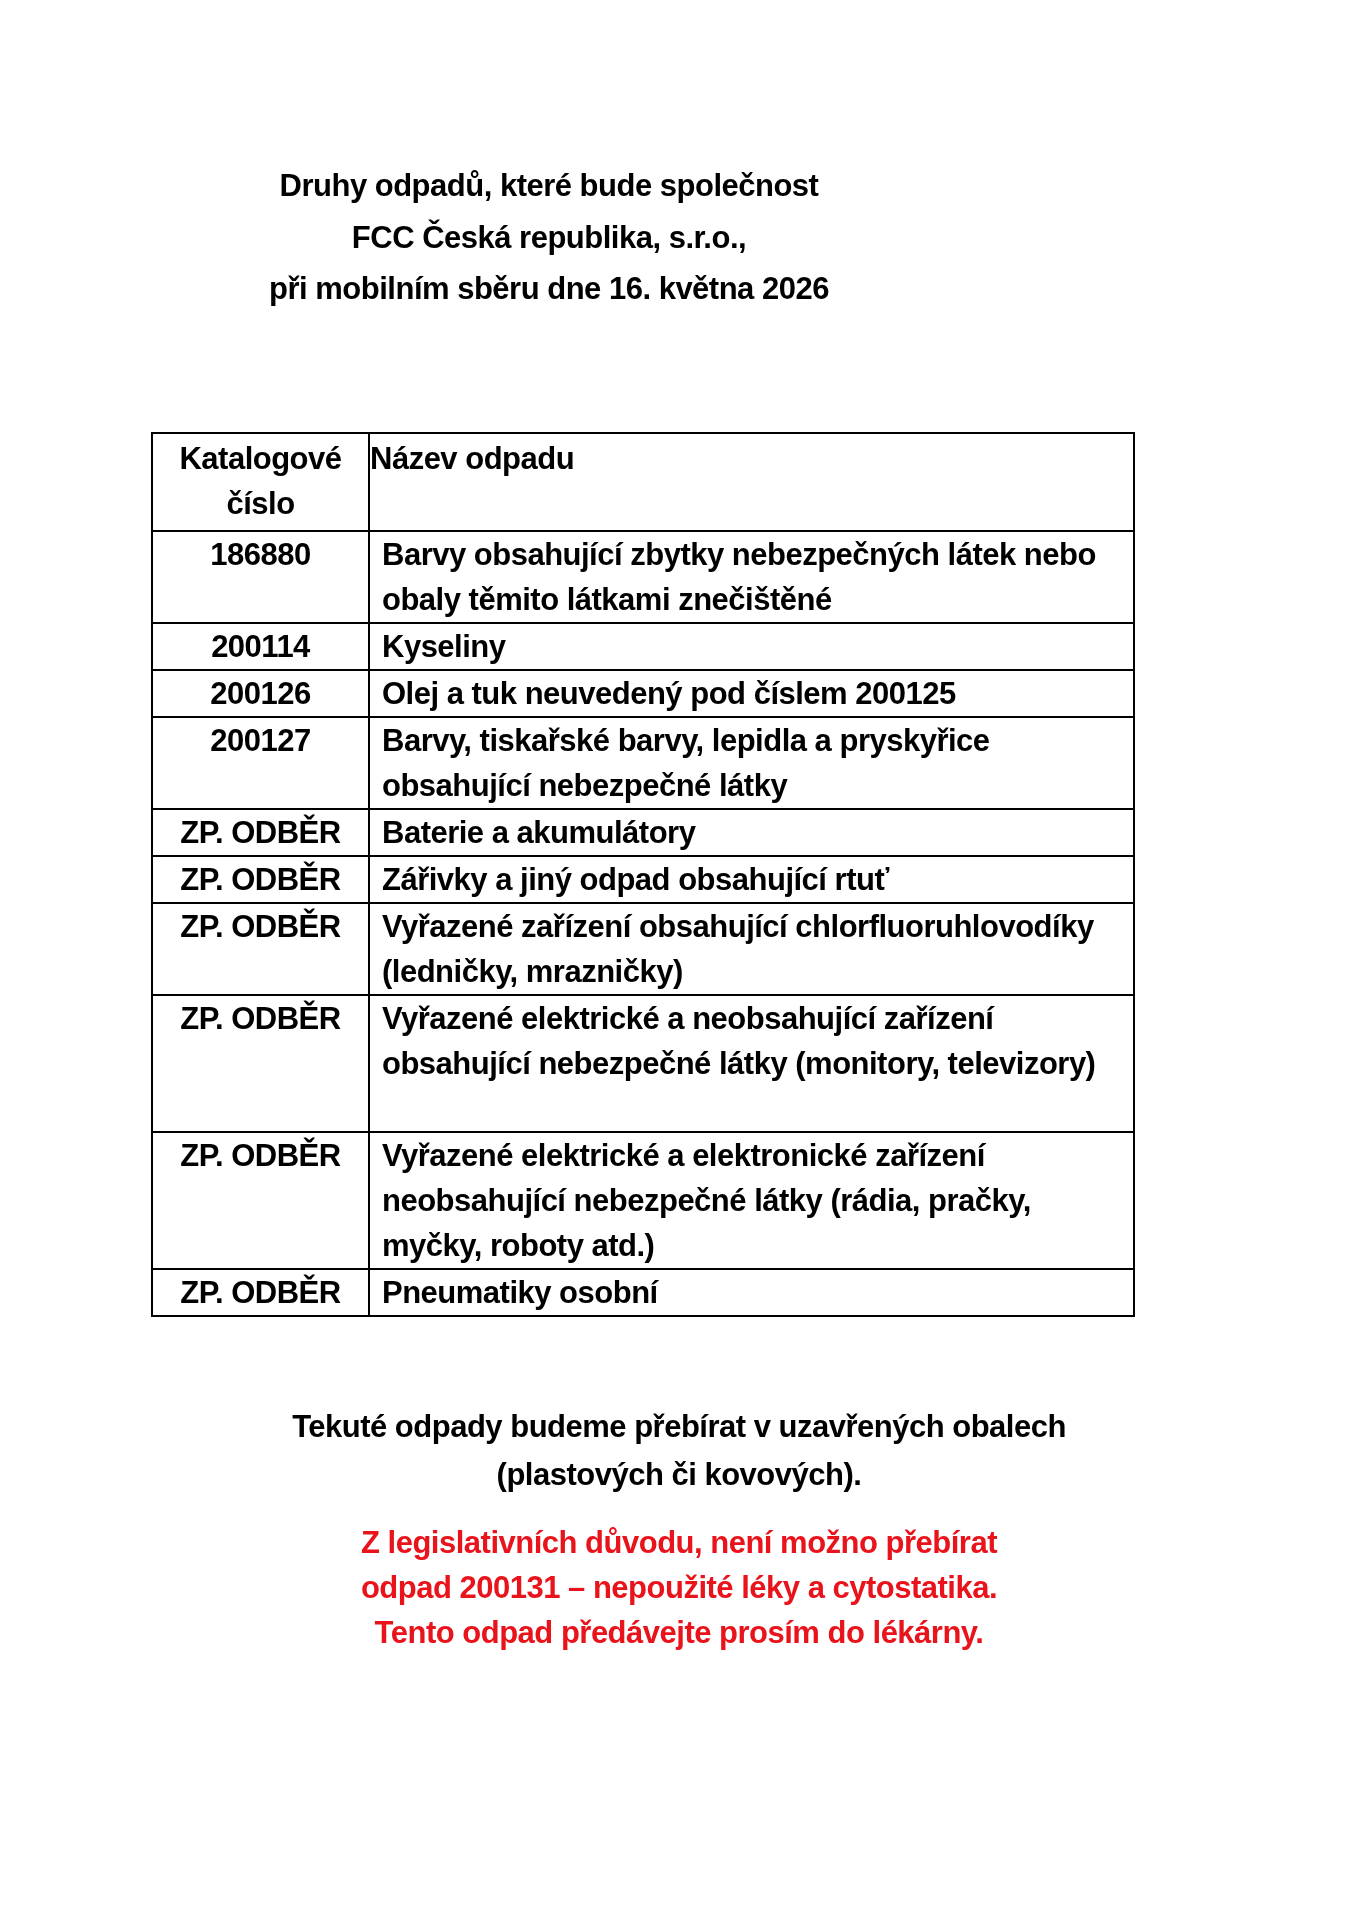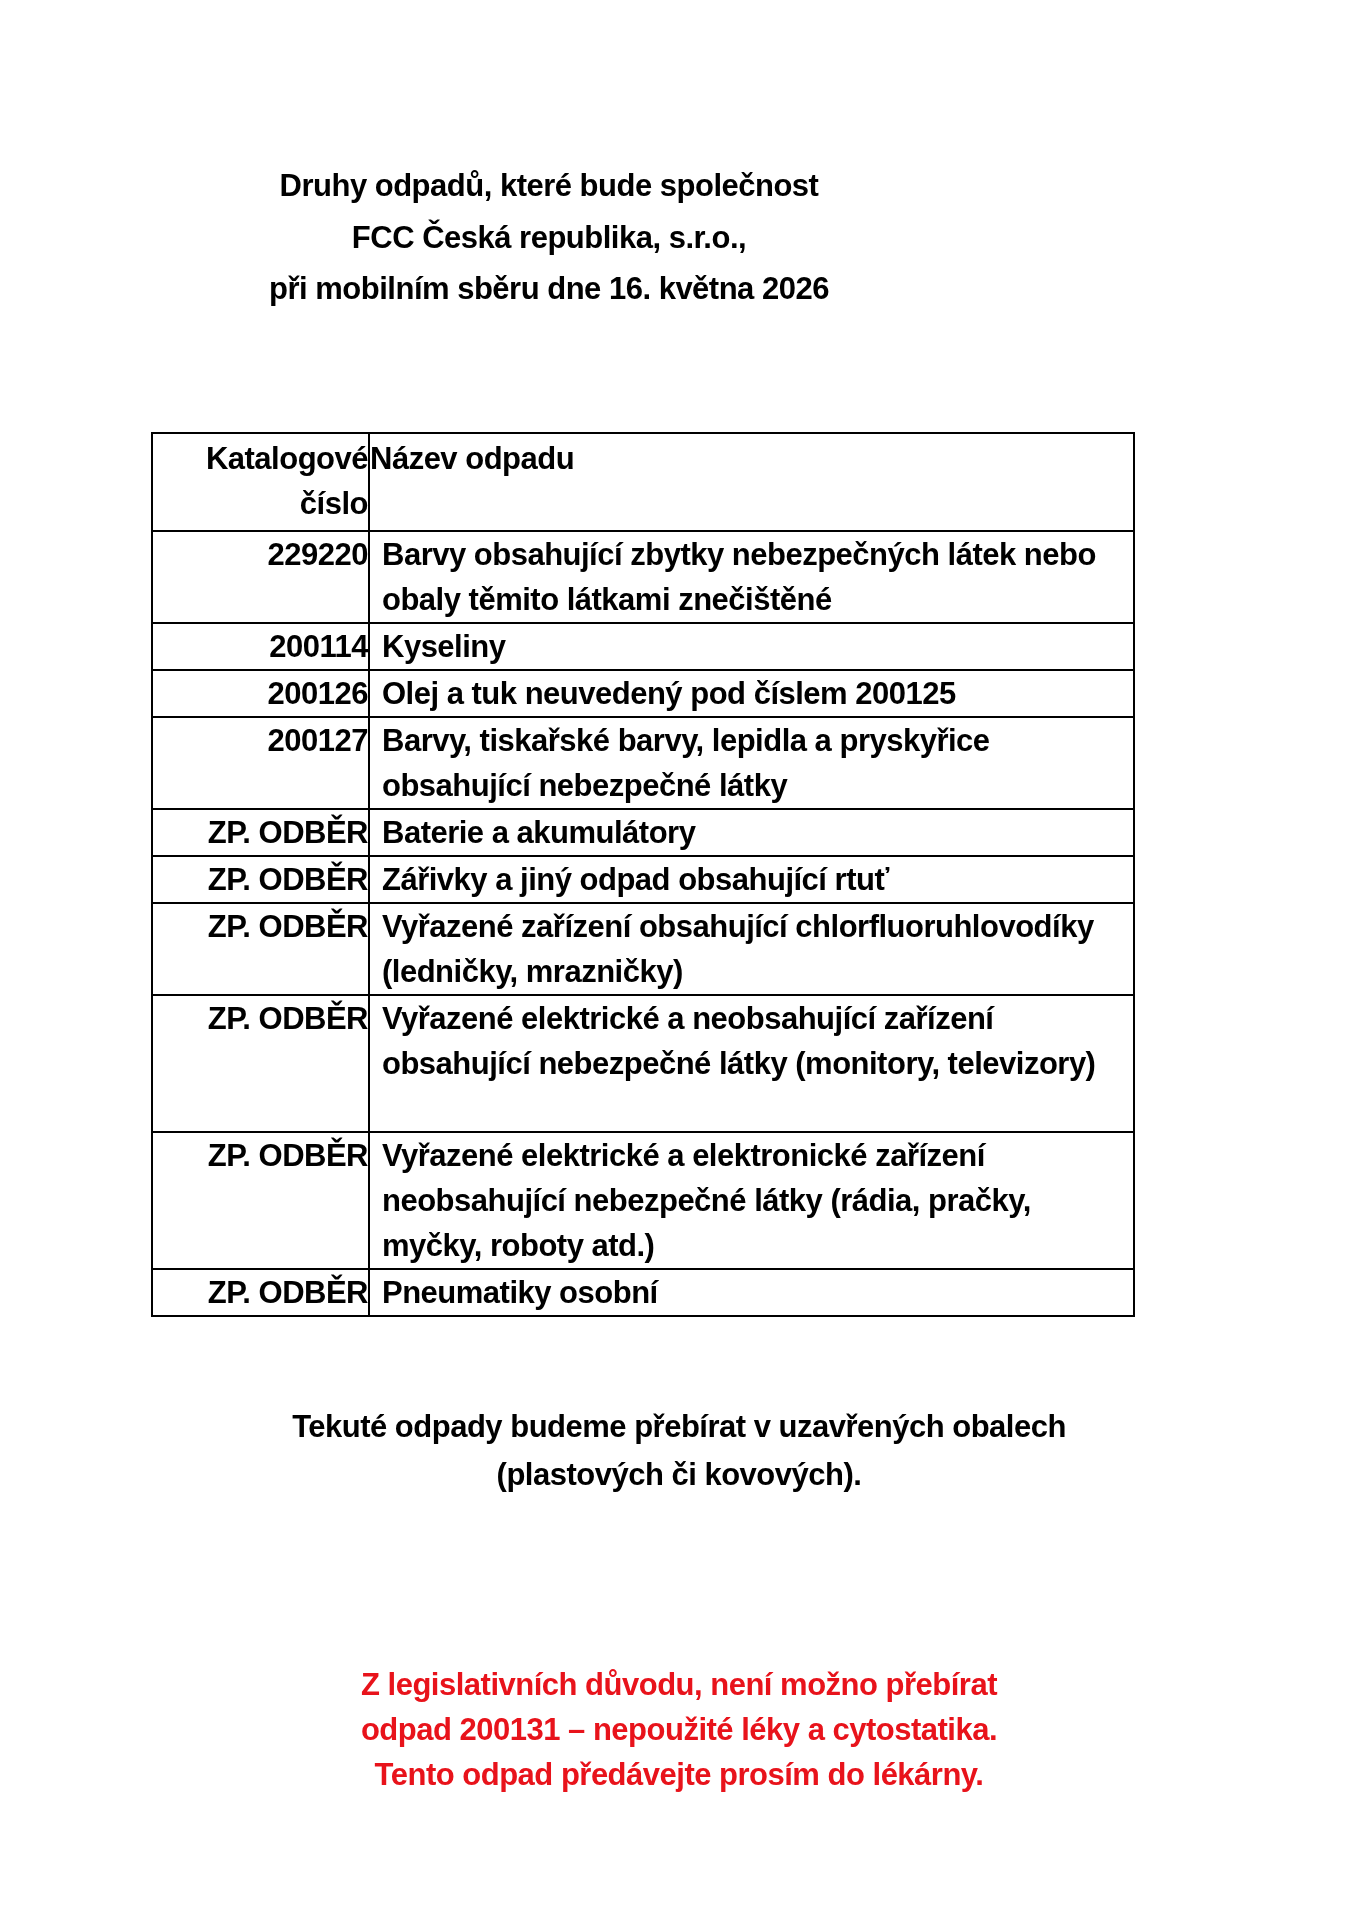--- a/index.html
+++ b/index.html
@@ -5,48 +5,48 @@
   html,body{margin:0;padding:0;background:#fff;}
   body{width:1358px;height:1920px;position:relative;overflow:hidden;
        font-family:"Liberation Sans","DejaVu Sans",sans-serif;color:#000;}
   .title{position:absolute;left:0;width:1098px;top:160px;text-align:center;
          font-weight:bold;font-size:31px;line-height:51.5px;letter-spacing:-0.5px;}
   .red{color:#e8131b;}
   table{position:absolute;left:151px;top:432px;width:984px;border-collapse:collapse;
         font-weight:bold;font-size:31px;letter-spacing:-0.5px;}
   td,th{border:2px solid #000;vertical-align:top;padding:0;line-height:45px;}
   th{font-weight:bold;height:94px;padding-top:2px;}
-  .c1{width:215px;text-align:right;}
+  .c1{width:215px;text-align:center;}
   .c2{text-align:left;padding-left:12px;}
   th.c2{padding-left:0;}
   td{padding-top:0px;}
   .foot{position:absolute;left:0;width:1358px;text-align:center;font-weight:bold;
         font-size:31px;letter-spacing:-0.5px;}
   .f1{top:1359px;line-height:48px;margin-top:44px;}
-  .f2{top:1662px;line-height:45px;text-align:center;}
+  .f2{top:1520px;line-height:45px;text-align:center;}
 </style>
 </head>
 <body>
 
 <div class="title">
   <div>Druhy odpadů, které bude společnost</div>
   <div>FCC Česká republika, s.r.o.,</div>
   <div>při mobilním sběru dne 16. května 2026</div>
 </div>
 
 <table>
   <thead>
     <tr>
       <th class="c1">Katalogové číslo</th>
       <th class="c2">Název odpadu</th>
     </tr>
   </thead>
   <tbody>
     <tr style="height:92px">
-      <td class="c1">229220</td>
+      <td class="c1">186880</td>
       <td class="c2">Barvy obsahující zbytky nebezpečných látek nebo obaly těmito látkami znečištěné</td>
     </tr>
     <tr style="height:46px">
       <td class="c1">200114</td>
       <td class="c2">Kyseliny</td>
     </tr>
     <tr style="height:46px">
       <td class="c1">200126</td>
       <td class="c2">Olej a tuk neuvedený pod číslem 200125</td>
     </tr>

